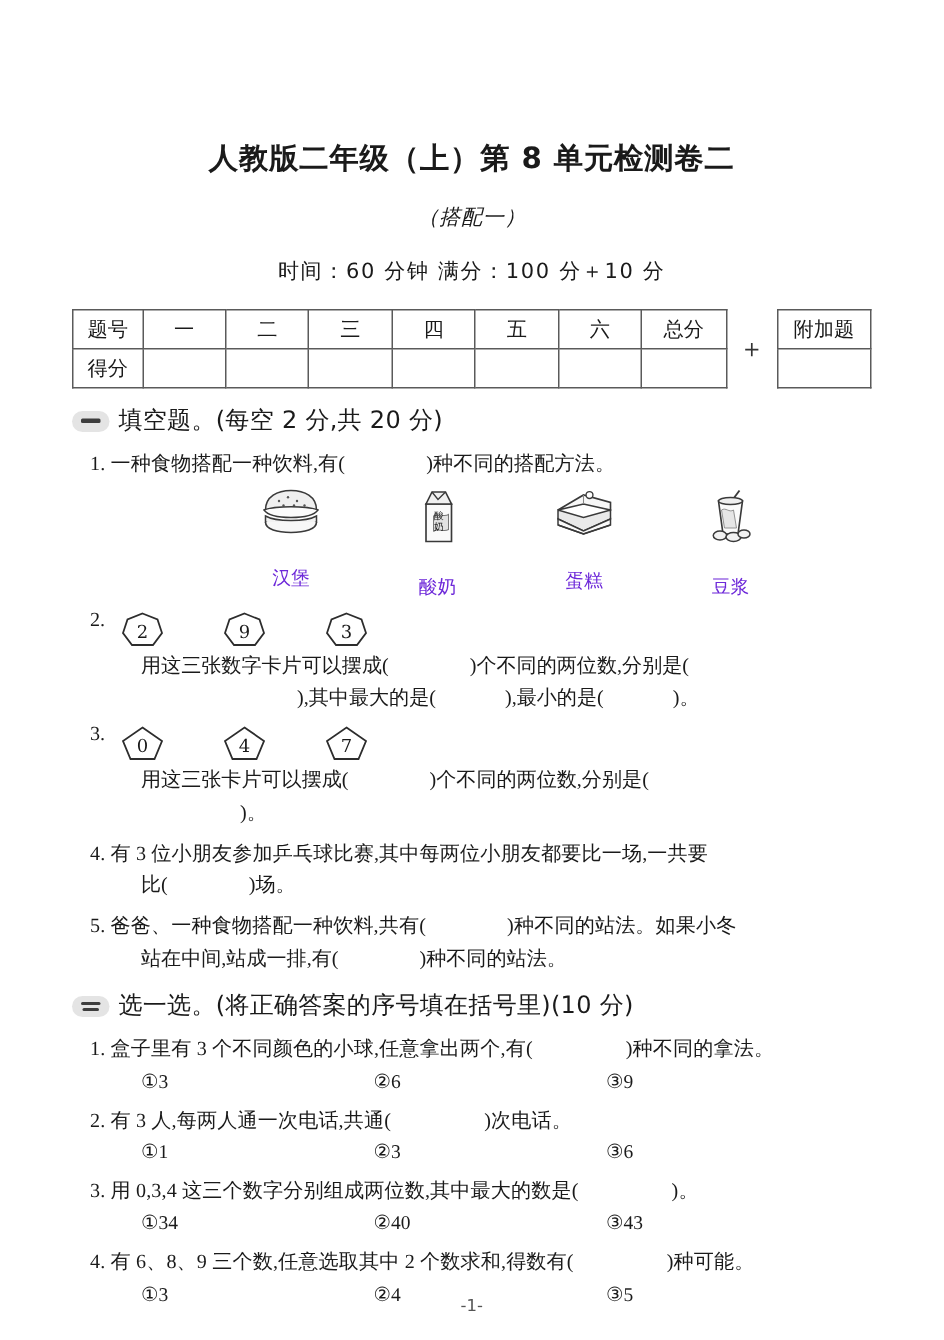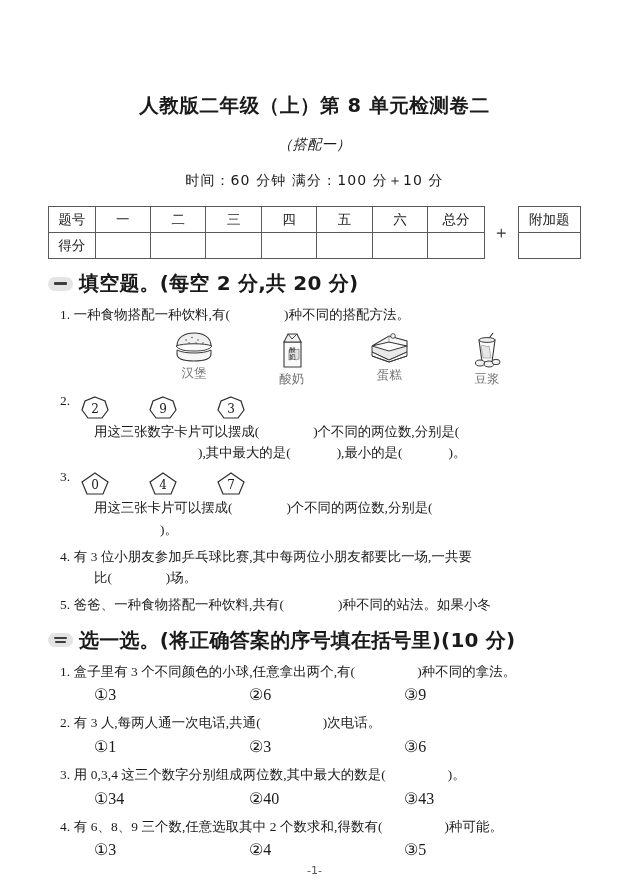--- a/index.html
+++ b/index.html
@@ -89,22 +89,22 @@
     font-size: 13.5px;
     font-family: "DejaVu Sans", "Liberation Sans", sans-serif;
     padding: 0;
   }
 
   
   .section-head {
     display: flex;
     align-items: center;
     margin-top: 11px;
-    font-size: 20px;
-    font-weight: bold;
+    font-size: 16px;
+    font-weight: normal;
     font-family: "DejaVu Sans", "Liberation Sans", sans-serif;
     letter-spacing: 0.2px;
   }
   .sec-badge {
     width: 25px;
     height: 14px;
     border-radius: 8px;
     background: #e4e4e4;
     display: inline-flex;
     flex-direction: column;
@@ -152,23 +152,23 @@
   }
   .food {
     display: flex;
     flex-direction: column;
     align-items: center;
     width: 72px;
   }
   .food svg { display: block; }
   .food-label {
     font-size: 12.5px;
-    margin-top: 1px;
-    font-family: "DejaVu Sans", "Liberation Sans", sans-serif;
-    color: #737373;
+    margin-top: 19px;
+    font-family: "DejaVu Sans", "Liberation Sans", sans-serif;
+    color: #6d28d9;
   }
 
   
   .cards {
     display: flex;
     padding-left: 28px;
     margin-top: 2px;
     align-items: flex-start;
   }
   .card {
@@ -199,21 +199,21 @@
   .cardrow {
     display: flex;
     align-items: flex-start;
     margin-top: 5px;
   }
 
   
   .choices {
     display: flex;
     padding-left: 46px;
-    font-size: 16px;
+    font-size: 13px;
     margin-top: 1px;
     line-height: 1.5;
   }
   .choices span { width: 155px; display: inline-block; }
 
   
   .footer {
     position: absolute;
     left: 0;
     bottom: 16px;
@@ -400,20 +400,23 @@
     <span>有 3 位小朋友参加乒乓球比赛,其中每两位小朋友都要比一场,一共要</span>
   </div>
   <div class="indent-line">
     <span>比(</span><span class="blank"></span><span>)场。</span>
   </div>
 
   <div class="q tight">
     <span>5.</span>
     <span>爸爸、一种食物搭配一种饮料,共有(</span><span class="blank"></span><span>)种不同的站法。如果小冬</span>
   </div>
+  <div class="indent-line">
+    <span>站在中间,站成一排,有(</span><span class="blank"></span><span>)种不同的站法。</span>
+  </div>
 
   <div class="section-head">
     <span class="sec-badge two">
         <i></i>
         <i></i>
       </span>
     <span>选一选。(将正确答案的序号填在括号里)(10 分)</span>
   </div>
 
   <div class="q">

